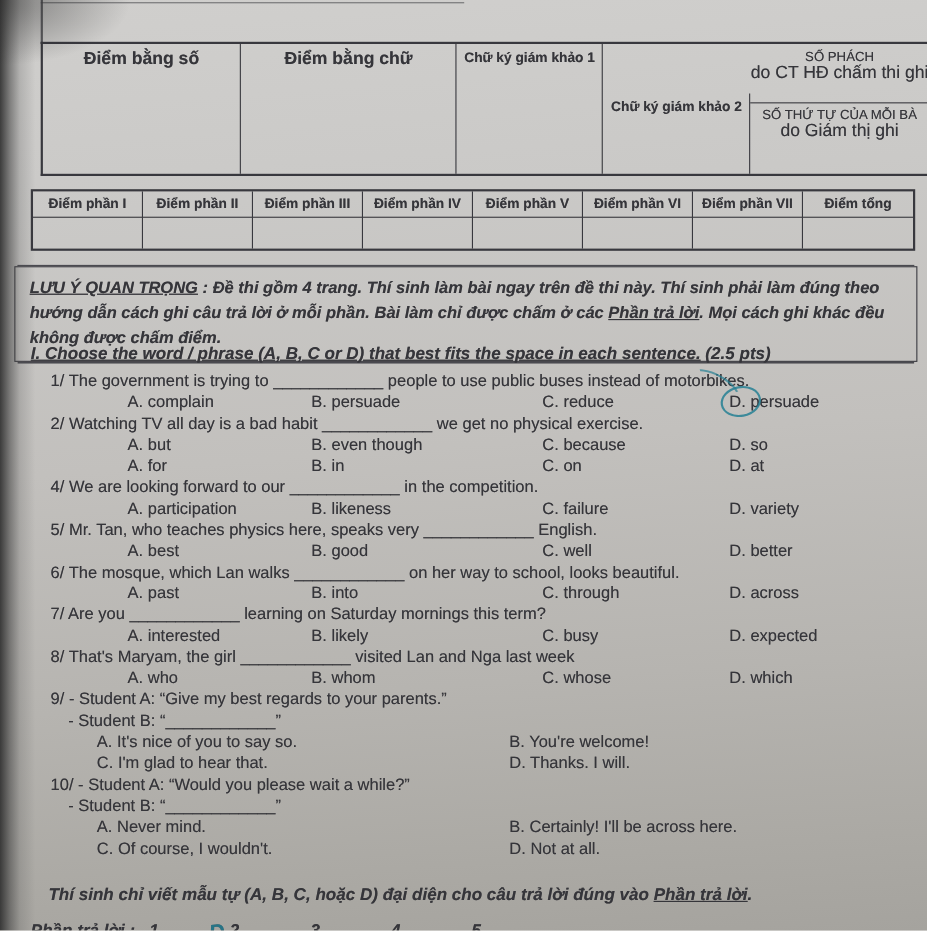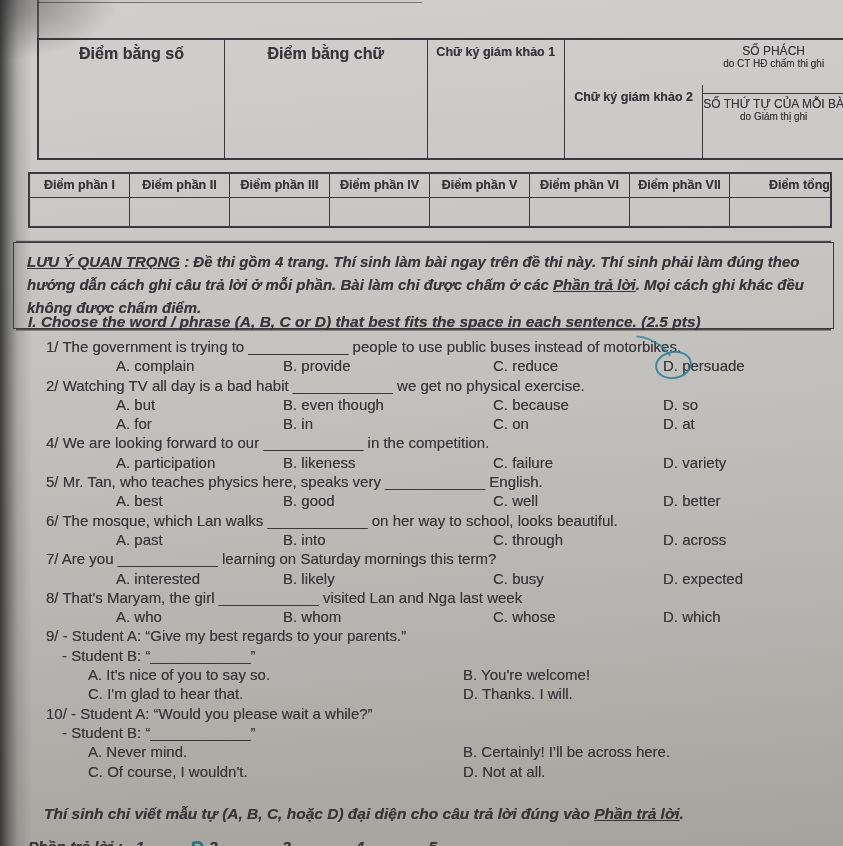--- a/index.html
+++ b/index.html
@@ -31,31 +31,31 @@
   }
   .st-cell { border-right: 1.5px solid #38383e; padding-top: 5px; text-align: center; }
   .st-c1 { width: 191px; font-size: 16px; font-weight: bold; }
   .st-c2 { width: 208px; font-size: 16px; font-weight: bold; }
   .st-c3 { width: 141px; font-size: 12.5px; font-weight: bold; }
   .st-c4 { width: 142px; font-size: 12.5px; font-weight: bold; margin-top: 45px; }
   .st-c5 { flex: 1; padding-top: 0; border-right: none; display: flex; flex-direction: column; }
   .st-c5-top { height: 54px; border-bottom: 1.5px solid #38383e; padding-top: 4px; }
   .st-c5-bot { flex: 1; padding-top: 3px; }
   .st-small-title { font-size: 12px; font-weight: normal; white-space: nowrap; }
-  .st-sub { font-size: 10px; white-space: nowrap; }
+  .st-sub { font-size: 16px; white-space: nowrap; }
 
   
   .parts-table {
     position: absolute; left: 28px; top: 172px; width: 804px; height: 56px;
     border: 2px solid #38383e; display: grid;
     grid-template-columns: repeat(8, 1fr); grid-template-rows: 24px 1fr;
   }
   .pt-h { border-right: 1.2px solid #38383e; border-bottom: 1.5px solid #38383e;
           font-size: 12.5px; font-weight: bold; text-align: center; padding-top: 4px; white-space: nowrap; overflow: hidden; }
-  .pt-h:nth-child(8) { border-right: none; text-align: right; }
+  .pt-h:nth-child(8) { border-right: none; }
   .pt-b { border-right: 1.2px solid #38383e; }
   .pt-b:last-child { border-right: none; }
 
   
   .notice {
     position: absolute; left: 13px; top: 242px; width: 821px;
     border: 1.5px solid #3a3a40;
     box-shadow: 0 -4px 0 -2.8px #4a4a50, 0 4.5px 0 -3px #4a4a50;
     padding: 7px 10px 9px 13px;
     font-size: 15px; font-weight: bold; font-style: italic; line-height: 23px;
@@ -145,21 +145,21 @@
 
 <div class="section-heading">
   <span class="u">I. Choose the word / phrase (A, B, C or D) that best fits the space in each sentence.</span><span> (2.5 pts)</span>
 </div>
 
 <div class="questions">
     <div class="question">
       <div class="q-line">1/ The government is trying to ____________ people to use public buses instead of motorbikes.</div>
       <div class="opts opts4">
         <div class="opt">A. complain</div>
-        <div class="opt">B. provide</div>
+        <div class="opt">B. persuade</div>
         <div class="opt">C. reduce</div>
         <div class="opt">D. persuade<div class="pen-circle"></div><div class="pen-tail"></div></div>
       </div>
     </div>
     <div class="question">
       <div class="q-line">2/ Watching TV all day is a bad habit ____________ we get no physical exercise.</div>
       <div class="opts opts4">
         <div class="opt">A. but</div>
         <div class="opt">B. even though</div>
         <div class="opt">C. because</div>

